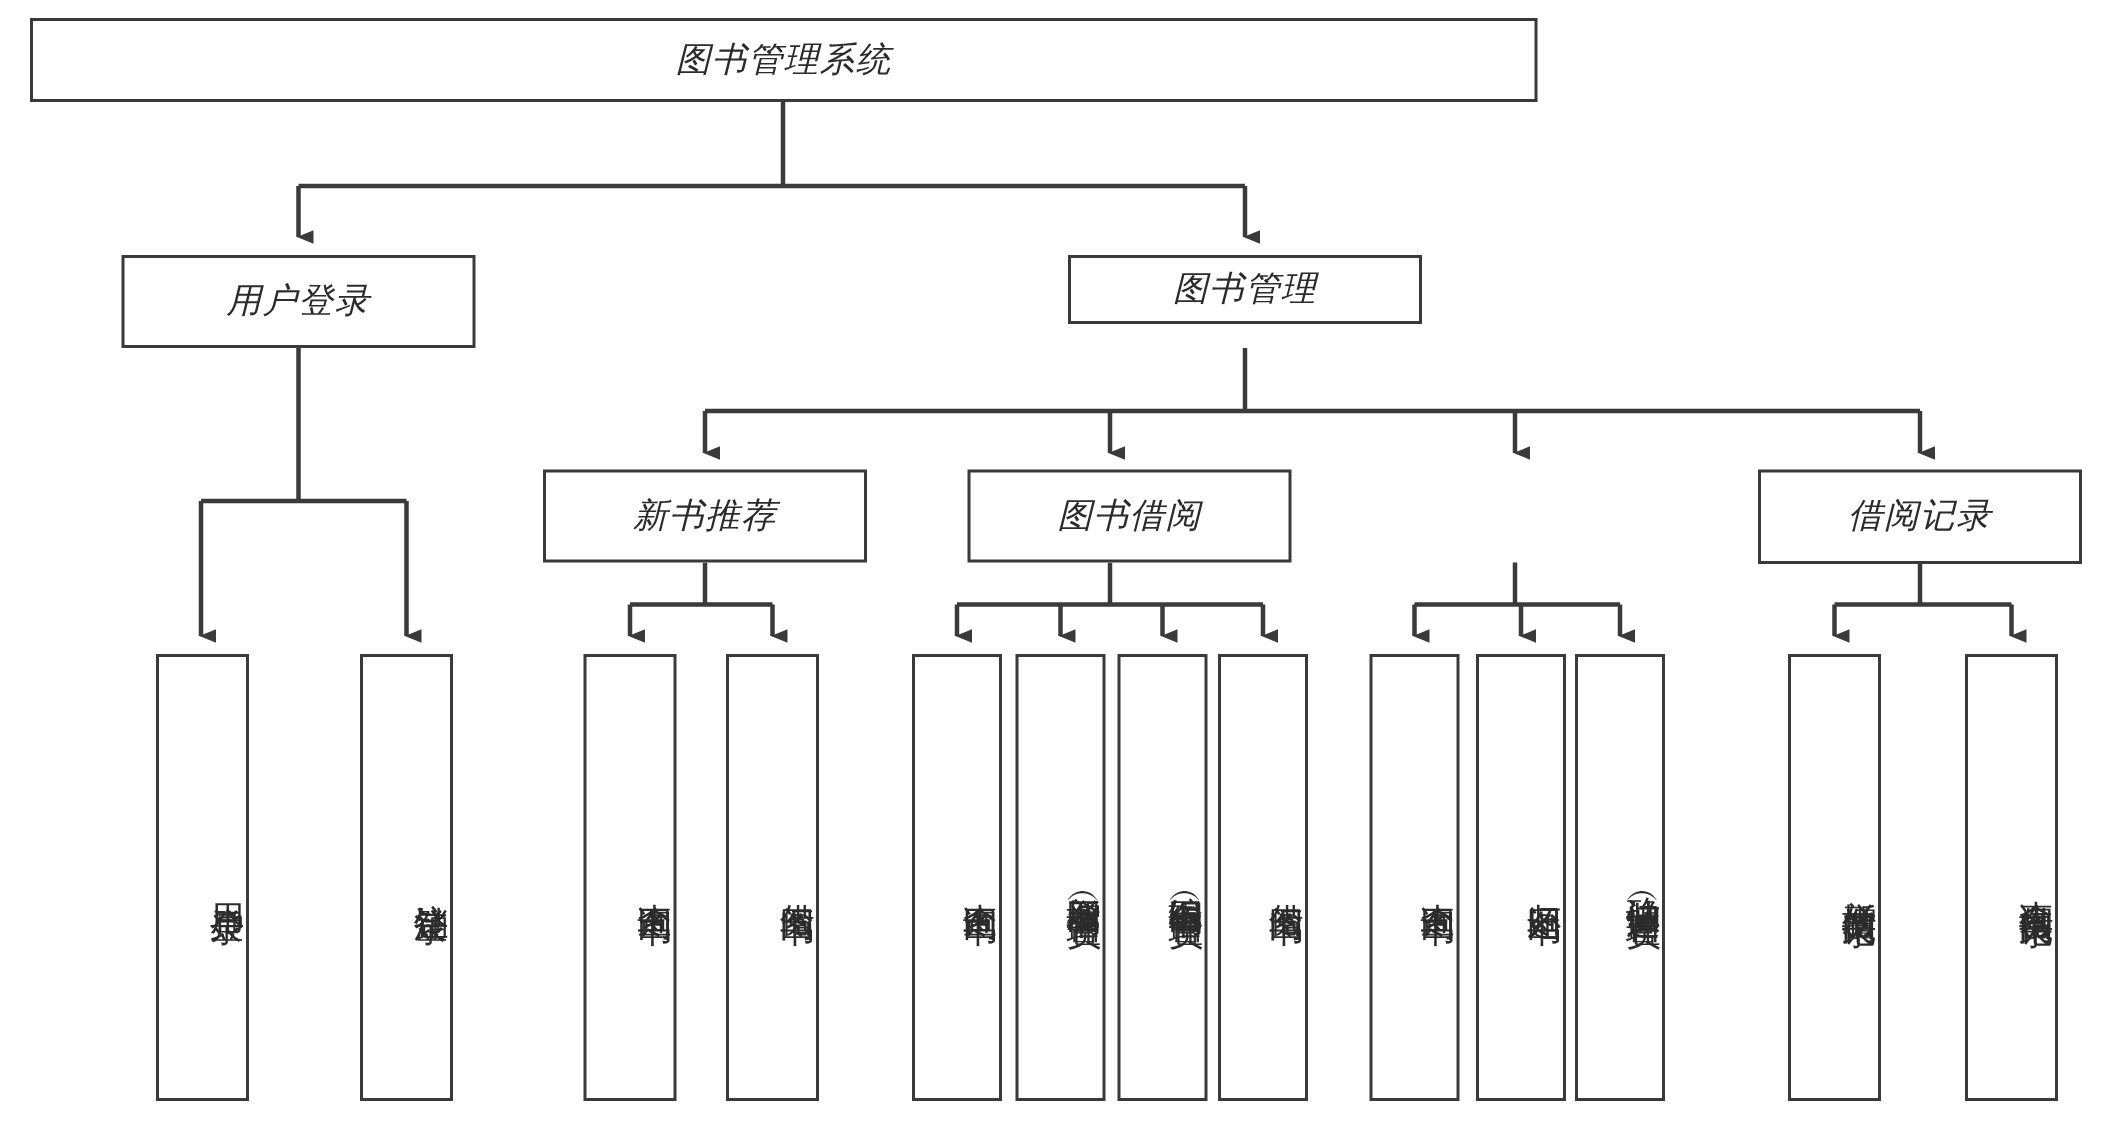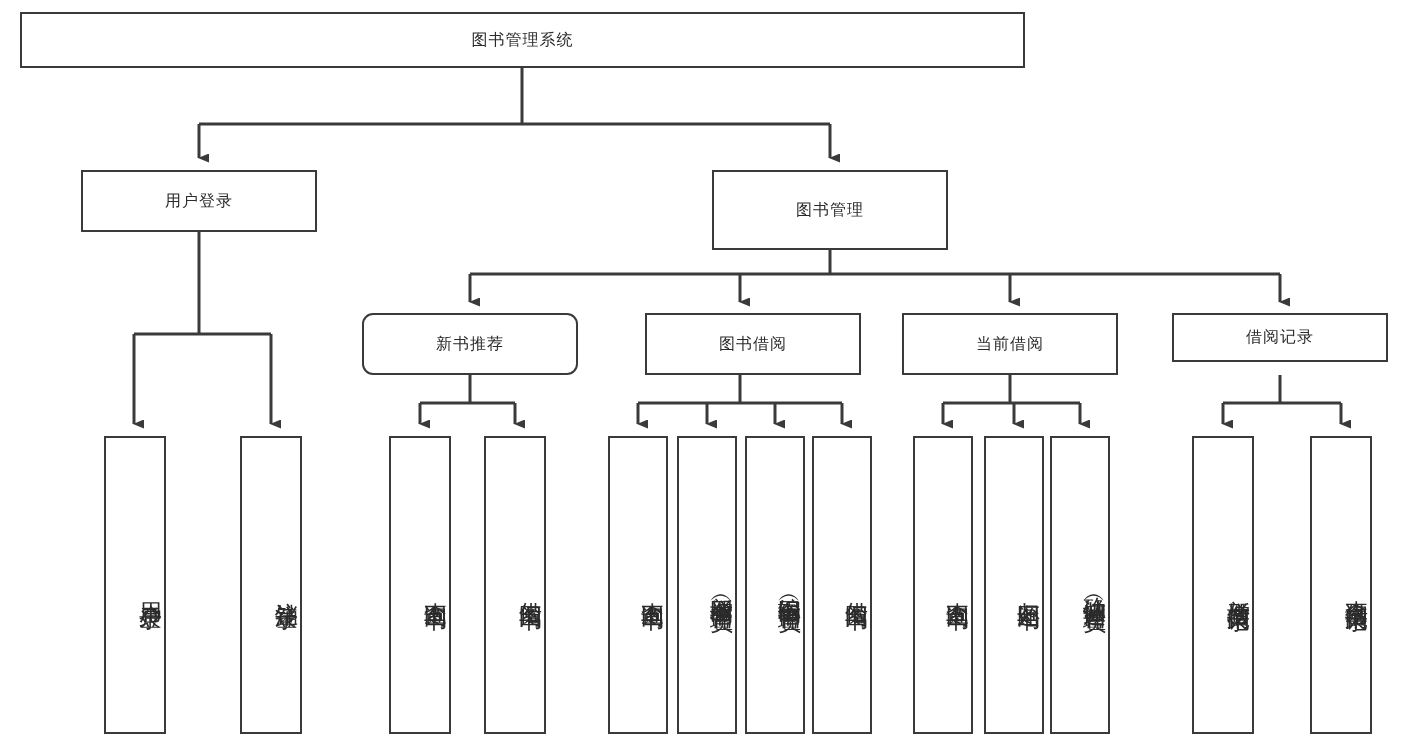--- a/index.html
+++ b/index.html
@@ -32,22 +32,23 @@
     box-sizing: border-box;
     border: 2px solid #3a3a3a;
     background: #ffffff;
     display: flex;
     align-items: center;
     justify-content: center;
     color: #2b2b2b;
     line-height: 1.15;
   }
   .node.horizontal {
-    font-size: 16px;
+    font-size: 23px;
     letter-spacing: 1px;
+    font-style: italic;
   }
   .node.vertical {
     font-size: 23px;
     writing-mode: vertical-rl;
     text-orientation: upright;
     letter-spacing: 2px;
     align-items: flex-start;
     justify-content: center;
     padding-top: 6px;
   }
@@ -124,34 +125,31 @@
     </g>
   </svg>
 
   <div class="node horizontal" style="left:20px; top:12px; width:1005px; height:56px;">
     <span class="label">图书管理系统</span>
   </div>
 
   <div class="node horizontal" style="left:81px; top:170px; width:236px; height:62px;">
     <span class="label">用户登录</span>
   </div>
-  <div class="node horizontal" style="left:712px; top:170px; width:236px; height:80px;">
+  <div class="node horizontal" style="left:712px; top:170px; width:236px; height:46px;">
     <span class="label">图书管理</span>
   </div>
 
-  <div class="node horizontal" style="left:362px; top:313px; width:216px; height:62px;border-radius:11px;">
+  <div class="node horizontal" style="left:362px; top:313px; width:216px; height:62px;">
     <span class="label">新书推荐</span>
   </div>
   <div class="node horizontal" style="left:632px; top:313px; width:216px; height:62px;margin-left:13px;">
     <span class="label">图书借阅</span>
   </div>
-  <div class="node horizontal" style="left:902px; top:313px; width:216px; height:62px;">
-    <span class="label">当前借阅</span>
-  </div>
-  <div class="node horizontal" style="left:1172px; top:313px; width:216px; height:49px;">
+  <div class="node horizontal" style="left:1172px; top:313px; width:216px; height:63px;">
     <span class="label">借阅记录</span>
   </div>
 
   <div class="node vertical" style="left:104px; top:436px; width:62px; height:298px;">
     <span class="label">用户登录</span>
   </div>
   <div class="node vertical" style="left:240px; top:436px; width:62px; height:298px;">
     <span class="label">注销登录</span>
   </div>
   <div class="node vertical" style="left:389px; top:436px; width:62px; height:298px;">

